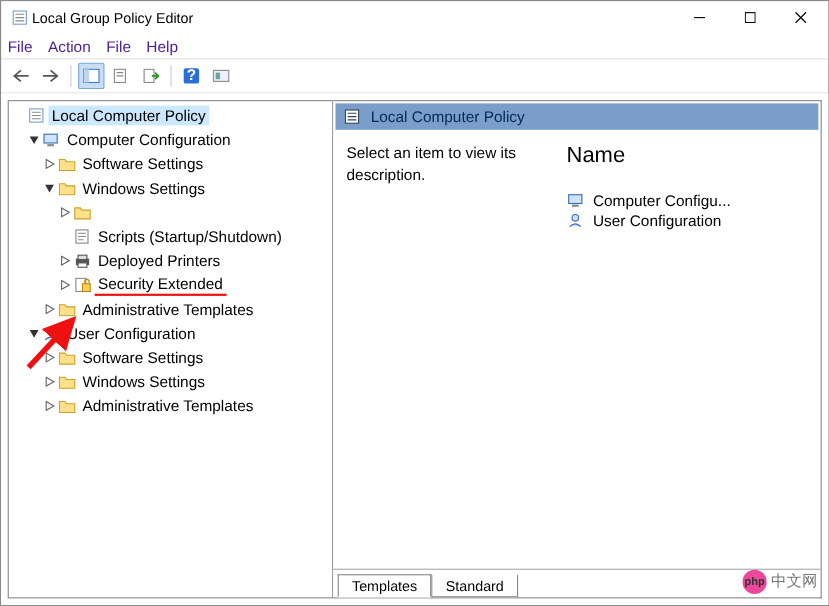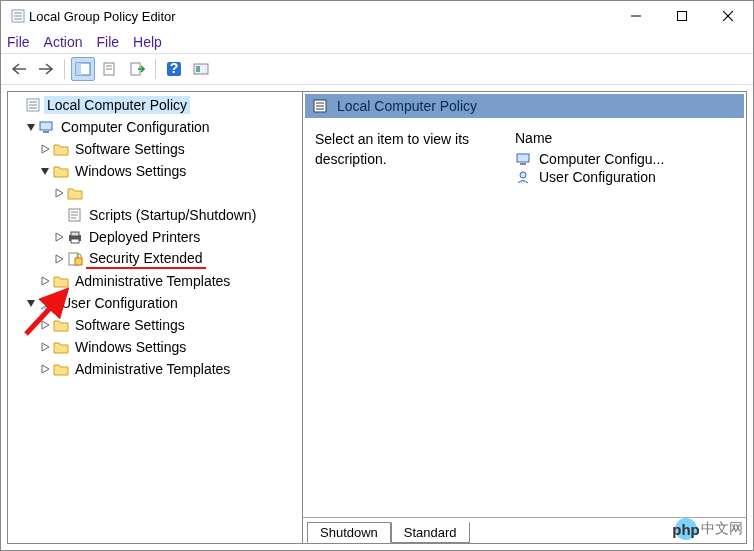--- a/index.html
+++ b/index.html
@@ -14,41 +14,41 @@
   .tool-btn { width: 24px; height: 24px; display: flex; align-items: center; justify-content: center; border: 1px solid transparent; border-radius: 2px; }
   .tool-btn.framed { border: 1px solid #7aa7d8; background: #c9ddf3; }
   .tool-sep { width: 1px; height: 20px; background: #ccc; margin: 0 3px; }
   .content { flex: 1; display: flex; padding: 6px; gap: 0; background: #fff; min-height: 0; }
   .tree-pane { width: 296px; border: 1px solid #888; overflow: auto; background: #fff; padding: 2px; }
   .right-pane { flex: 1; border: 1px solid #888; border-left: none; display: flex; flex-direction: column; background: #fff; }
   .detail-header { background: #7a9ec9; color: #002a5c; font-size: 16px; font-weight: 500; padding: 4px 6px; display: flex; align-items: center; gap: 6px; margin: 2px; }
   .detail-body { flex: 1; display: flex; padding: 10px 12px; gap: 10px; }
   .detail-left { flex: 0 0 190px; color: #000; line-height: 1.4; }
   .detail-right { flex: 1; }
-  .col-header { font-size: 14px; color: #000; margin-bottom: 4px; }
+  .col-header { font-size: 20px; color: #000; margin-bottom: 20px; }
   .list-item { display: flex; align-items: center; gap: 4px; padding: 1px 0; }
   .tabs { height: 26px; border-top: 1px solid #aaa; display: flex; align-items: flex-end; padding-left: 4px; position: relative; }
   .tab { padding: 2px 12px; border: 1px solid #888; border-top: 1px solid #fff; border-bottom: 1px solid #888; background: #fff; position: relative; top: 0; font-size: 13px; }
   .tab.active { border-bottom: 1px solid #fff; border-top: 1px solid #888; z-index: 2; }
 
   .tree-row { display: flex; align-items: center; height: 22px; white-space: nowrap; }
   .tree-row.selected .label { background: #cce8ff; }
   .label { padding: 1px 3px; }
   .twisty { width: 14px; display: inline-flex; justify-content: center; color: #666; font-size: 10px; cursor: default; user-select: none; }
   .indent-0 { padding-left: 0px; }
   .indent-1 { padding-left: 14px; }
   .indent-2 { padding-left: 28px; }
   .indent-3 { padding-left: 42px; }
   .icon { width: 18px; height: 16px; display: inline-flex; align-items: center; justify-content: center; margin-right: 2px; }
 
   .underline-red { border-bottom: 2px solid #e11; }
   .arrow-red { position: absolute; left: 20px; top: 278px; pointer-events: none; }
 
   .watermark { position: absolute; right: 10px; bottom: 10px; font-size: 12px; color: #777; display: flex; align-items: center; gap: 4px; }
-  .watermark .php { background: #7dd3fc; color: #333; border-radius: 50%; width: 22px; height: 22px; display: flex; align-items: center; justify-content: center; font-size: 15px; font-weight: bold; }
+  .watermark .php { background: #ec4899; color: #333; border-radius: 50%; width: 22px; height: 22px; display: flex; align-items: center; justify-content: center; font-size: 10px; font-weight: bold; }
 </style>
 </head>
 <body>
 
 <div class="window">
 
   <div class="titlebar">
     <span class="icon">
       <svg width="14" height="14">
           <rect x="1" y="1" width="12" height="12" fill="#fff" stroke="#7a9ec9"></rect>
@@ -337,21 +337,21 @@
                     <circle cx="7" cy="5" r="3" fill="#cfe3ff" stroke="#3a6db5"></circle>
                     <path d="M2 13 Q7 8 12 13" fill="#cfe3ff" stroke="#3a6db5"></path>
                   </svg>
                 </span>
                 <span>User Configuration</span>
               </div>
             </div>
         </div>
       </div>
       <div class="tabs">
-        <div class="tab active">Shutdown</div>
+        <div class="tab active">Templates</div>
         <div class="tab">Standard</div>
       </div>
     </div>
   </div>
 
   <svg class="arrow-red" width="60" height="60">
     <defs>
         <marker id="ah" markerWidth="6" markerHeight="6" refX="5" refY="3" orient="auto">
           <path d="M0 0 L6 3 L0 6 Z" fill="#e11"></path>
         </marker>

